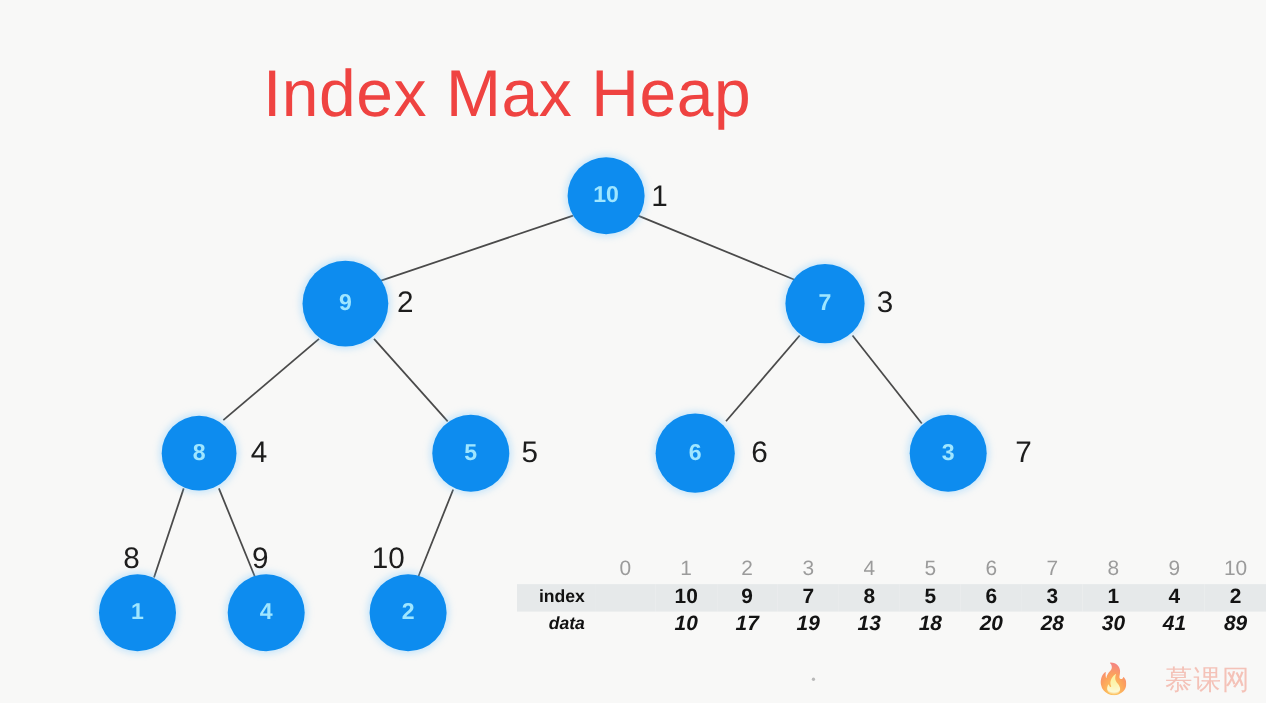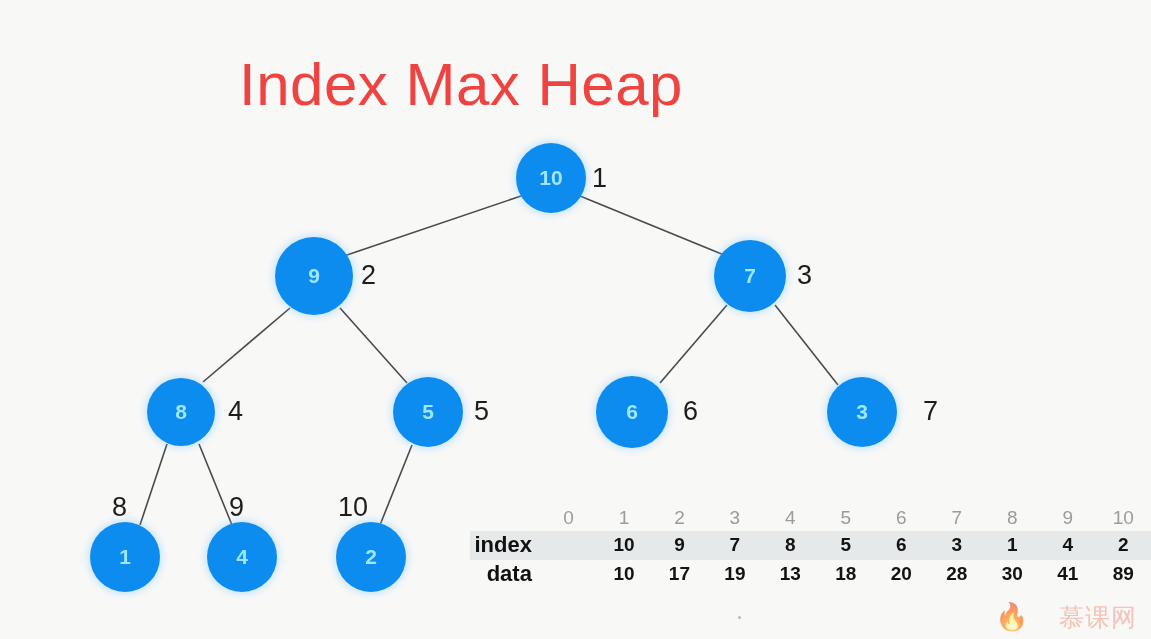--- a/index.html
+++ b/index.html
@@ -79,39 +79,40 @@
     width: 56px;
     text-align: center;
     font-size: 19px;
     font-family: "Liberation Sans", sans-serif;
     padding: 1px 0 2px 0;
   }
   #array-table td.rowlabel {
     width: 62px;
     font-weight: bold;
     color: #111;
-    font-size: 22px;
+    font-size: 16px;
     text-align: right;
     padding-right: 9px;
   }
   tr.header-row td {
     color: #9b9b9b;
     font-weight: 400;
     font-size: 19px;
   }
   tr.index-row {
     background: #e6e9ea;
   }
   tr.index-row td {
     font-weight: bold;
     color: #131313;
   }
   tr.data-row td {
     font-weight: bold;
     color: #131313;
+    font-style: italic;
   }
 
   
   #watermark {
     position: absolute;
     right: 14px;
     bottom: 8px;
     display: flex;
     align-items: center;
     gap: 5px;

